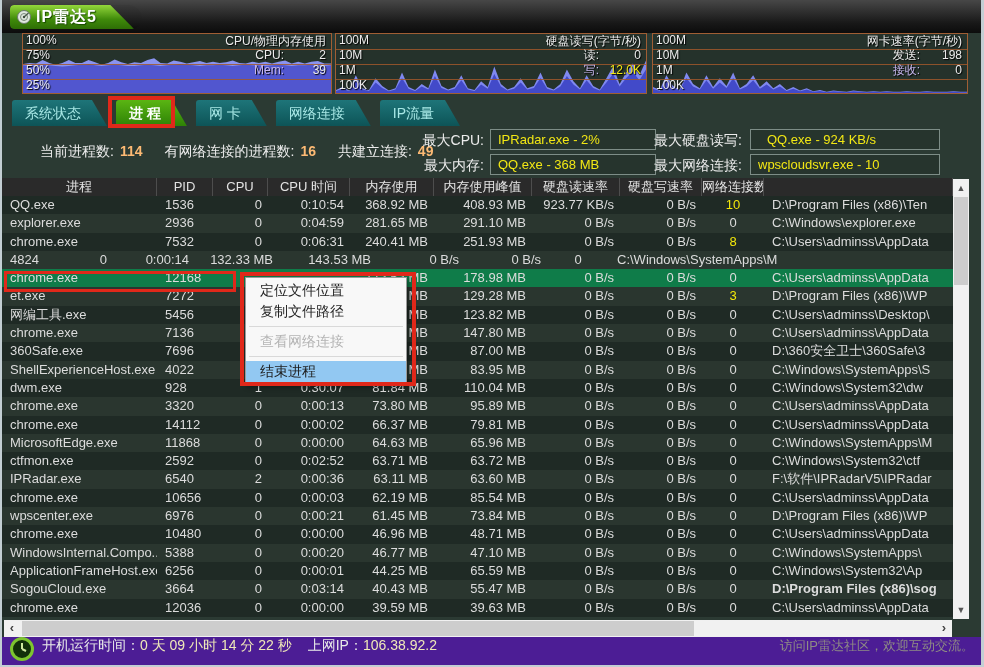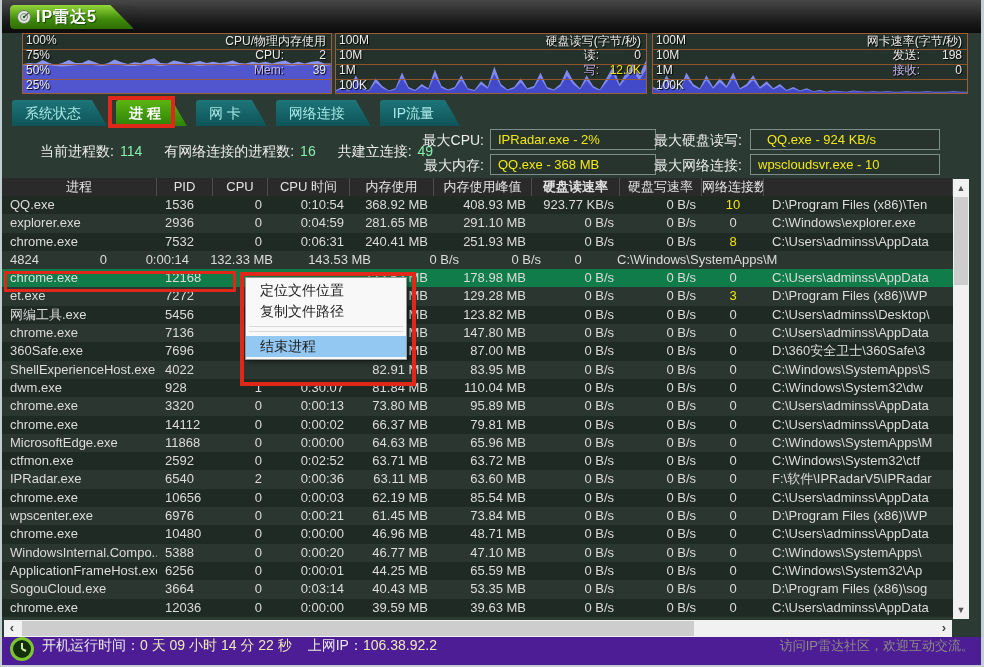--- a/index.html
+++ b/index.html
@@ -44,21 +44,21 @@
   
   #tabbar { position:absolute; left:10px; top:100px; height:26px; display:flex; gap:9px; z-index:4; }
   .tab { height:26px; padding:0 26px 0 13px; line-height:26px; font-size:14px;
     clip-path:polygon(0 0,calc(100% - 15px) 0,100% 100%,0 100%);
     background:linear-gradient(#1e7579,#0d5457); color:#a8e8e6; cursor:pointer; border-radius:3px 0 0 0; }
   .tab.active { background:linear-gradient(#5ab513,#2e8206); color:#fff; font-weight:bold; }
   
   #summary { position:absolute; left:0; top:126px; width:952px; height:52px; font-size:14px; }
   #summary-left { position:absolute; left:38px; top:0; height:52px; display:flex; align-items:center; }
   #summary-left .pair { margin-right:22px; color:#ececec; }
-  #summary-left .pair b { color:#86efac; font-weight:normal; margin-left:6px; }
+  #summary-left .pair b { color:#fdba74; font-weight:bold; margin-left:6px; }
   .sum-label { position:absolute; color:#ececec; font-size:14px; line-height:21px; text-align:right; }
   .sum-box { position:absolute; height:21px; border:1px solid #7d8d87; color:#f2e714; font-size:13px;
     line-height:19px; padding-left:7px; background:rgba(0,0,0,.10); white-space:nowrap; overflow:hidden; }
   
   #table { position:absolute; left:0; top:178px; width:951px; }
   #thead { display:flex; height:18px; background:#2a2a2a; }
   #thead .th { color:#e2e2e2; font-size:13px; line-height:17px; text-align:center;
     border-right:1px solid #4d4d4d; white-space:nowrap; overflow:hidden; }
   #tbody { height:421px; overflow:hidden; }
   .tr { display:flex; height:18.3px; line-height:18.3px; font-size:13px; color:#dcdcdc; white-space:nowrap; }
@@ -218,21 +218,21 @@
   </div>
 
   <div id="table">
     <div id="thead">
         <div class="th" style="width: 155px;">进程</div>
         <div class="th" style="width: 56px;">PID</div>
         <div class="th" style="width: 55px;">CPU</div>
         <div class="th" style="width: 82px;">CPU 时间</div>
         <div class="th" style="width: 84px;">内存使用</div>
         <div class="th" style="width: 98px;">内存使用峰值</div>
-        <div class="th" style="width: 88px; font-weight: bold;">硬盘读速率</div>
+        <div class="th" style="width: 88px;">硬盘读速率</div>
         <div class="th" style="width: 82px;">硬盘写速率</div>
         <div class="th" style="width: 62px;">网络连接数</div>
         <div class="th" style="width: 189px;"></div>
       </div>
     <div id="tbody">
         <div class="tr">
           <div class="td l" style="width: 155px;">QQ.exe</div>
           <div class="td l" style="width: 56px;">1536</div>
           <div class="td r" style="width: 55px;">0</div>
           <div class="td r" style="width: 82px;">0:10:54</div>
@@ -481,25 +481,25 @@
           <div class="td r" style="width: 82px;">0 B/s</div>
           <div class="td c" style="width: 62px;">0</div>
           <div class="td l" style="width: 189px;">C:\Windows\System32\Ap</div>
         </div>
         <div class="tr">
           <div class="td l" style="width: 155px;">SogouCloud.exe</div>
           <div class="td l" style="width: 56px;">3664</div>
           <div class="td r" style="width: 55px;">0</div>
           <div class="td r" style="width: 82px;">0:03:14</div>
           <div class="td r" style="width: 84px;">40.43 MB</div>
-          <div class="td r" style="width: 98px;">53.35 MB</div>
-          <div class="td r" style="width: 88px;">0 B/s</div>
-          <div class="td r" style="width: 82px;">0 B/s</div>
-          <div class="td c" style="width: 62px;">0</div>
-          <div class="td l" style="width: 189px;">D:\Program Files (x86)\sog</div>
+          <div class="td r" style="width: 98px;">55.47 MB</div>
+          <div class="td r" style="width: 88px;">0 B/s</div>
+          <div class="td r" style="width: 82px;">0 B/s</div>
+          <div class="td c" style="width: 62px;">0</div>
+          <div class="td l" style="width: 189px; font-weight: bold;">D:\Program Files (x86)\sog</div>
         </div>
         <div class="tr">
           <div class="td l" style="width: 155px;">chrome.exe</div>
           <div class="td l" style="width: 56px;">12036</div>
           <div class="td r" style="width: 55px;">0</div>
           <div class="td r" style="width: 82px;">0:00:00</div>
           <div class="td r" style="width: 84px;">39.59 MB</div>
           <div class="td r" style="width: 98px;">39.63 MB</div>
           <div class="td r" style="width: 88px;">0 B/s</div>
           <div class="td r" style="width: 82px;">0 B/s</div>
@@ -518,20 +518,21 @@
   <div id="hscroll">
     <div class="arrow" style="left:0;">‹</div>
     <div class="thumb"></div>
     <div class="arrow" style="right:0;">›</div>
   </div>
 
   <div id="context-menu">
       <div class="menu-item">定位文件位置</div>
       <div class="menu-item">复制文件路径</div>
       <div class="menu-sep"></div>
+      <div class="menu-item disabled">查看网络连接</div>
       <div class="menu-sep"></div>
       <div class="menu-item highlighted">结束进程</div>
     </div>
   <div class="anno" id="anno-menu"></div>
 
   <div id="statusbar">
     <svg width="24" height="24" viewBox="0 0 24 24" style="margin:0 8px 0 10px;">
       <circle cx="12" cy="12" r="10.5" fill="#12300a" stroke="#7dc52f" stroke-width="3"></circle>
       <line x1="12" y1="12" x2="12" y2="6" stroke="#cfe8a0" stroke-width="2"></line>
       <line x1="12" y1="12" x2="16" y2="14" stroke="#cfe8a0" stroke-width="2"></line>

